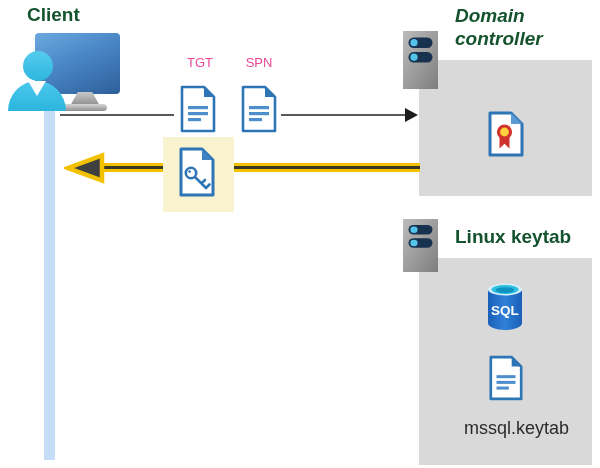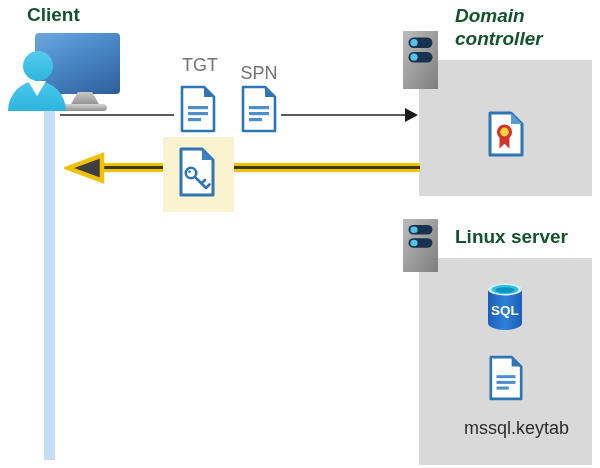--- a/index.html
+++ b/index.html
@@ -2,21 +2,21 @@
 <html><head>
 <meta charset="utf-8">
 <style>
   html,body{margin:0;padding:0;background:#fff;}
   #stage{
     position:relative;width:600px;height:468px;background:#ffffff;
     font-family:"Liberation Sans",sans-serif;overflow:hidden;
   }
   .abs{position:absolute;}
   .heading{font-weight:700;color:#14532d;font-size:19px;line-height:23px;}
-  .ticket-label{font-size:18px;color:#737373;text-align:center;}
+  .ticket-label{font-size:13px;color:#ec4899;text-align:center;}
   .file-label{font-size:18px;color:#2b2b2b;margin-left:45px;}
 
   
   .monitor{left:35px;top:33px;width:85px;height:61px;border-radius:4px;
     background:linear-gradient(155deg,#6ca8de 0%,#4a86c6 45%,#2d5f99 100%);}
   .stand-neck{left:70px;top:92px;width:30px;height:14px;
     background:linear-gradient(#c9c9c9,#8b8b8b);
     clip-path:polygon(26% 0,74% 0,100% 100%,0 100%);}
   .stand-base{left:63px;top:104px;width:44px;height:7px;border-radius:4px/50%;
     background:linear-gradient(#d6d6d6,#8f8f8f);}
@@ -44,21 +44,21 @@
   .highlight{left:163px;top:137px;width:71px;height:75px;background:#faf3d0;}
 
   .gray-box{background:#d9d9d9;}
   .dc-box{left:419px;top:60px;width:173px;height:136px;}
   .linux-box{left:419px;top:258px;width:173px;height:207px;}
 
   .dc-title{left:455px;top:4px;width:135px;font-style:italic;}
   .linux-title{left:455px;top:225px;width:140px;white-space:nowrap;}
   .client-title{left:27px;top:3px;}
   .tgt-label{left:172px;top:55px;width:56px;}
-  .spn-label{left:231px;top:63px;width:56px;}
+  .spn-label{left:231px;top:55px;width:56px;}
   .keytab-label{left:419px;top:418px;width:173px;}
 </style>
 </head>
 <body>
 
 <div id="stage">
 
   <div class="abs gray-box dc-box"></div>
   <div class="abs gray-box linux-box"></div>
 
@@ -157,18 +157,18 @@
   <svg class="abs" style="left:487px;top:354px;" width="38" height="48" viewBox="0 0 40 48">
     <path d="M4 2 H26 L36 12 V46 H4 Z" fill="#ffffff" stroke="#2e75b6" stroke-width="2.8" stroke-linejoin="round"></path>
     <path d="M26 2 V12 H36 Z" fill="#2e75b6"></path>
     <rect x="10" y="21" width="20" height="3.2" fill="#4d8fcc"></rect>
     <rect x="10" y="27" width="20" height="3.2" fill="#4d8fcc"></rect>
     <rect x="10" y="33" width="13" height="3.2" fill="#4d8fcc"></rect>
   </svg>
 
   <div class="abs heading client-title">Client</div>
   <div class="abs heading dc-title">Domain controller</div>
-  <div class="abs heading linux-title">Linux server</div>
+  <div class="abs heading linux-title">Linux keytab</div>
   <div class="abs ticket-label tgt-label">TGT</div>
   <div class="abs ticket-label spn-label">SPN</div>
   <div class="abs file-label keytab-label">mssql.keytab</div>
 
 </div>
 
 </body></html>

